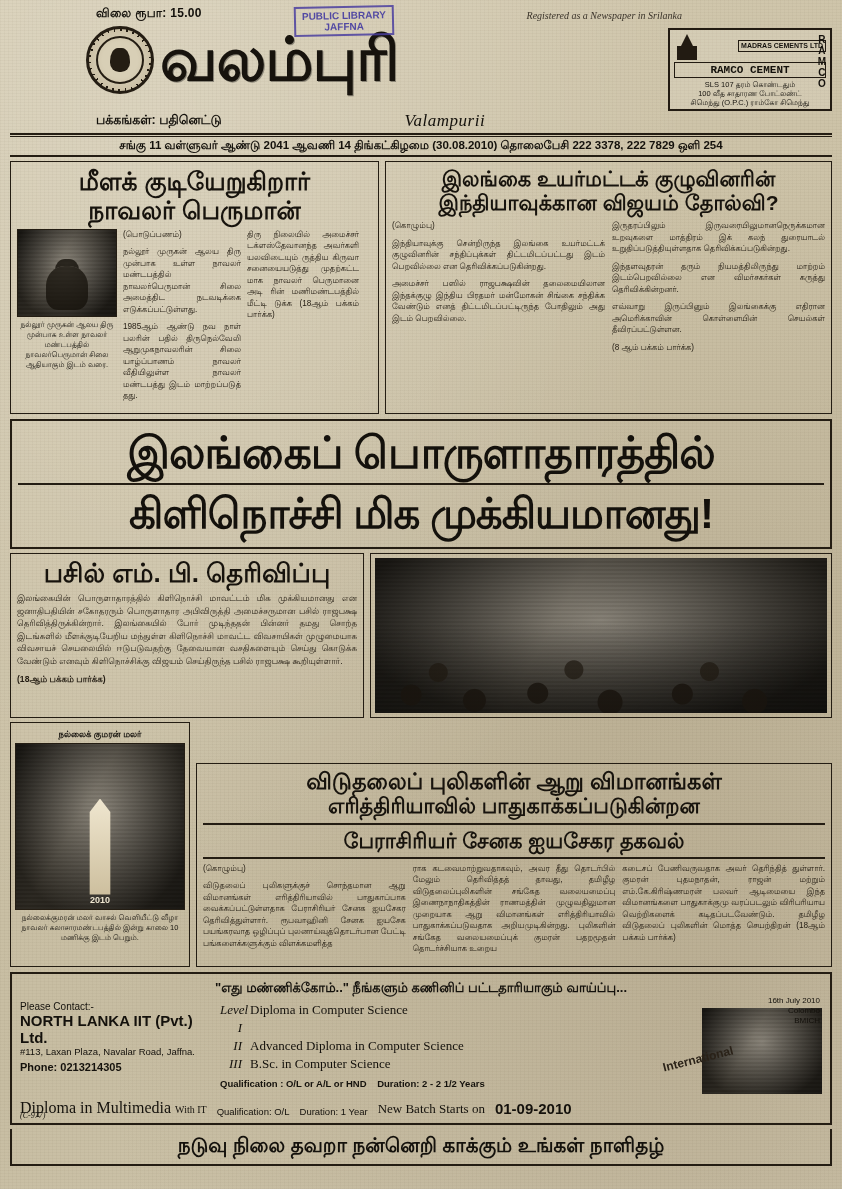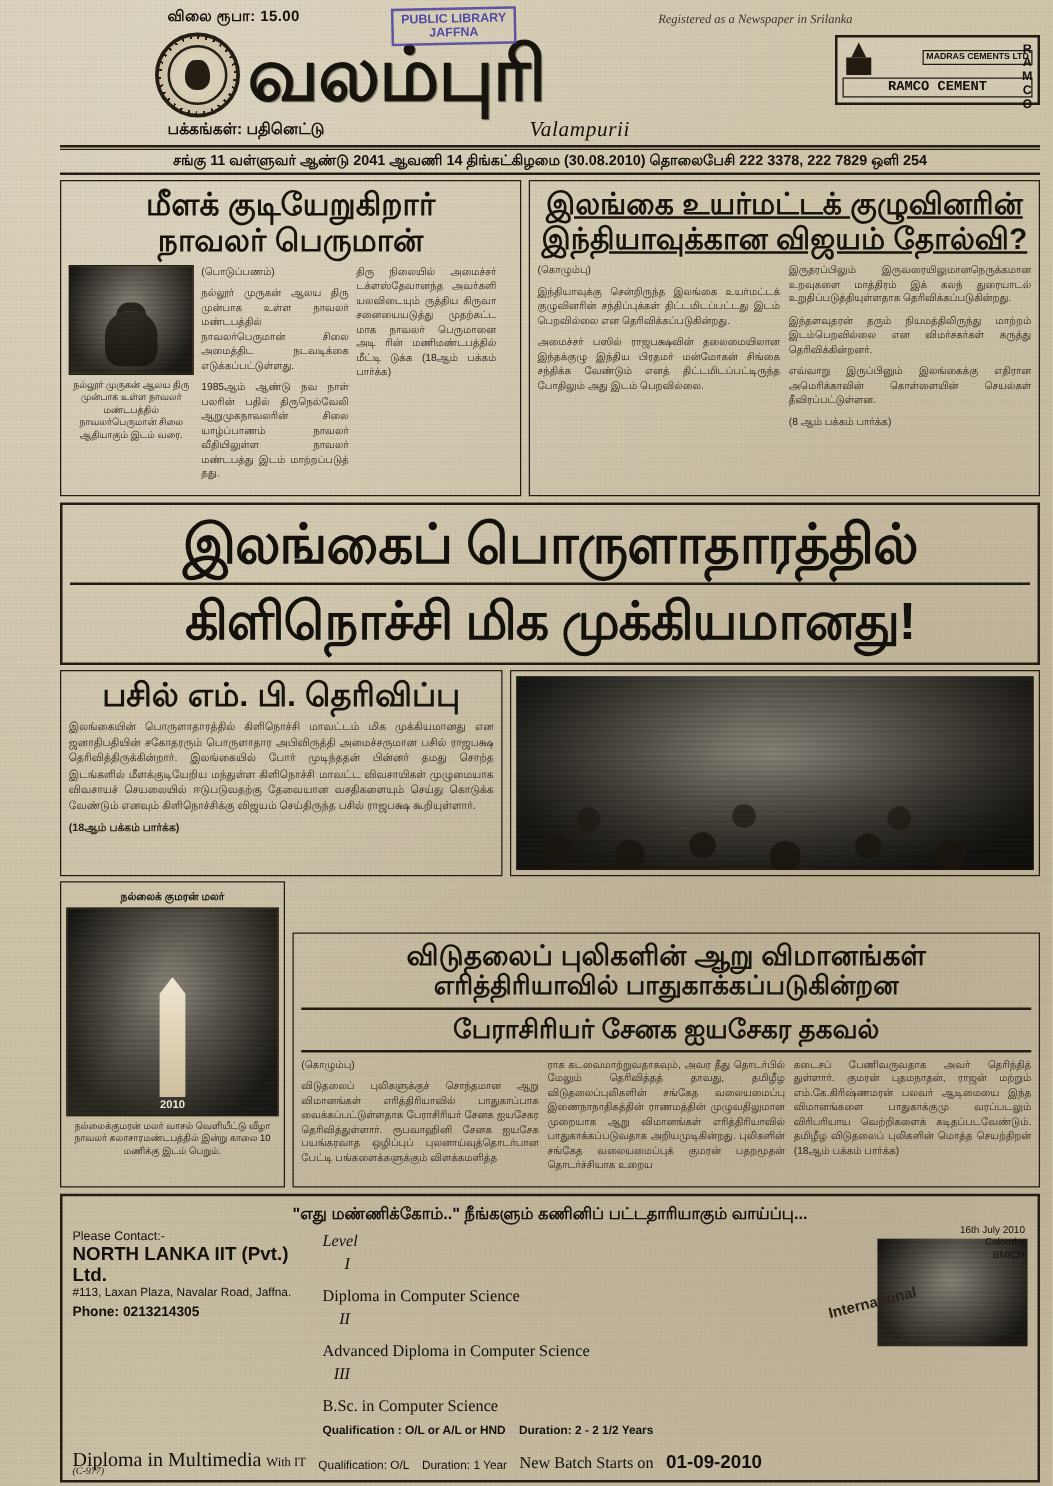--- a/index.html
+++ b/index.html
@@ -10,21 +10,20 @@
     color:#14110c;
     position:relative;
     overflow:hidden;
   }
   .page{
     position:absolute;inset:0;
     background:
       radial-gradient(ellipse at 20% 10%, rgba(255,255,255,0.18), rgba(0,0,0,0) 55%),
       radial-gradient(ellipse at 85% 85%, rgba(120,100,70,0.22), rgba(0,0,0,0) 60%),
       linear-gradient(150deg,#d6cdb4 0%,#cdc3a8 35%,#c7bda2 65%,#d2c9b0 100%);
-    padding-left: 38px;
   }
   .grain{
     position:absolute;inset:0;
     background-image:
       repeating-linear-gradient(0deg, rgba(80,65,40,0.035) 0px, rgba(80,65,40,0.035) 1px, rgba(0,0,0,0) 1px, rgba(0,0,0,0) 3px),
       repeating-linear-gradient(90deg, rgba(80,65,40,0.03) 0px, rgba(80,65,40,0.03) 1px, rgba(0,0,0,0) 1px, rgba(0,0,0,0) 4px);
     pointer-events:none;
   }
   .wrap{position:relative;padding:6px 10px 0 10px;}
 
@@ -81,21 +80,21 @@
     text-align:center;font-family:"Liberation Sans",sans-serif;font-size:11.5px;font-weight:bold;
     border-top:1px solid #241d13;border-bottom:2px solid #241d13;padding:2px 0;
   }
   .cols2{display:flex;gap:6px;margin-top:4px;}
   .col{border:1.5px solid #241d13;padding:5px 6px;}
   .hl{
     font-family:"Liberation Sans",sans-serif;font-weight:bold;color:#17130d;
     text-align:center;line-height:1.15;
   }
   .hl-a{font-size:25px;}
-  .hl-b{font-size:24px;text-decoration:underline;}
+  .hl-b{font-size:21px;}
   .tamil-body{font-family:"Liberation Sans",sans-serif;font-size:8.2px;line-height:11.5px;text-align:justify;color:#241d13;}
   .tamil-body p{margin:0 0 6px 0;}
   .caption{font-family:"Liberation Sans",sans-serif;font-size:7.5px;line-height:10px;text-align:center;}
   .kicker{font-family:"Liberation Sans",sans-serif;font-size:8.5px;font-weight:bold;text-align:center;margin:3px 0;}
 
   .photo{
     background:
       linear-gradient(120deg, rgba(0,0,0,.55), rgba(0,0,0,.15) 40%, rgba(0,0,0,.5)),
       repeating-linear-gradient(0deg, rgba(255,255,255,.06) 0 2px, rgba(0,0,0,.06) 2px 4px),
       #6d6452;
@@ -145,21 +144,21 @@
 
   
   .ad{border:2px solid #241d13;margin-top:5px;padding:6px 8px;position:relative;min-height:132px;}
   .ad .contact{font-family:"Liberation Sans",sans-serif;}
   .ad .please{font-size:10px;}
   .ad .org{font-size:15px;font-weight:bold;}
   .ad .addr{font-size:9.5px;}
   .ad .phone{font-size:11px;font-weight:bold;}
   .ad .slogan{font-family:"Liberation Sans",sans-serif;font-weight:bold;font-size:13px;text-align:center;}
   .levels{font-family:"Liberation Serif",serif;font-size:13px;line-height:18px;}
-  .levels .lv{display:flex;gap:8px;flex-direction:column;}
+  .levels .lv{display:flex;gap:8px;}
   .levels .rn{width:22px;text-align:right;font-style:italic;}
   .bsc{font-size:13px;}
   .qual{font-family:"Liberation Sans",sans-serif;font-size:9.5px;}
   .newbatch{font-family:"Liberation Serif",serif;font-size:13px;}
   .startdate{font-family:"Liberation Sans",sans-serif;font-weight:bold;font-size:15px;}
   .adphoto{position:absolute;right:8px;top:34px;width:120px;height:86px;}
   .ribbon{position:absolute;right:96px;top:78px;transform:rotate(-14deg);
           font-family:"Liberation Sans",sans-serif;font-weight:bold;font-size:12px;color:#2a2218;}
   .footerline{border:2px solid #241d13;border-top:none;margin-top:4px;padding:5px 0;text-align:center;
               font-family:"Liberation Sans",sans-serif;font-weight:bold;font-size:20px;}
@@ -186,20 +185,25 @@
           </div>
         <div class="title-tam">வலம்புரி</div>
       </div>
       <div class="mh-right">
         <div class="ramco-vert">R<br>A<br>M<br>C<br>O</div>
         <div class="ramco-top">
           <div class="temple"></div>
           <div class="ramco-badge">MADRAS CEMENTS LTD</div>
         </div>
         <div class="ramco-cement">RAMCO CEMENT</div>
+        <div class="ramco-lines">
+          <div>SLS 107 தரம் கொண்டதும்</div>
+          <div>100 வீத சாதாரண போட்லண்ட்</div>
+          <div>சிமெந்து (O.P.C.) ராம்கோ சிமெந்து</div>
+        </div>
       </div>
     </div>
 
     <div class="submast">
       <div class="pages">பக்கங்கள்: பதினெட்டு</div>
       <div class="valampurii">Valampurii</div>
       <div class="spacer-r"></div>
     </div>
     <div class="rule"></div>
     <div class="dateline">சங்கு 11 வள்ளுவர் ஆண்டு 2041 ஆவணி 14 திங்கட்கிழமை (30.08.2010) தொலைபேசி 222 3378, 222 7829 ஒளி 254</div>

